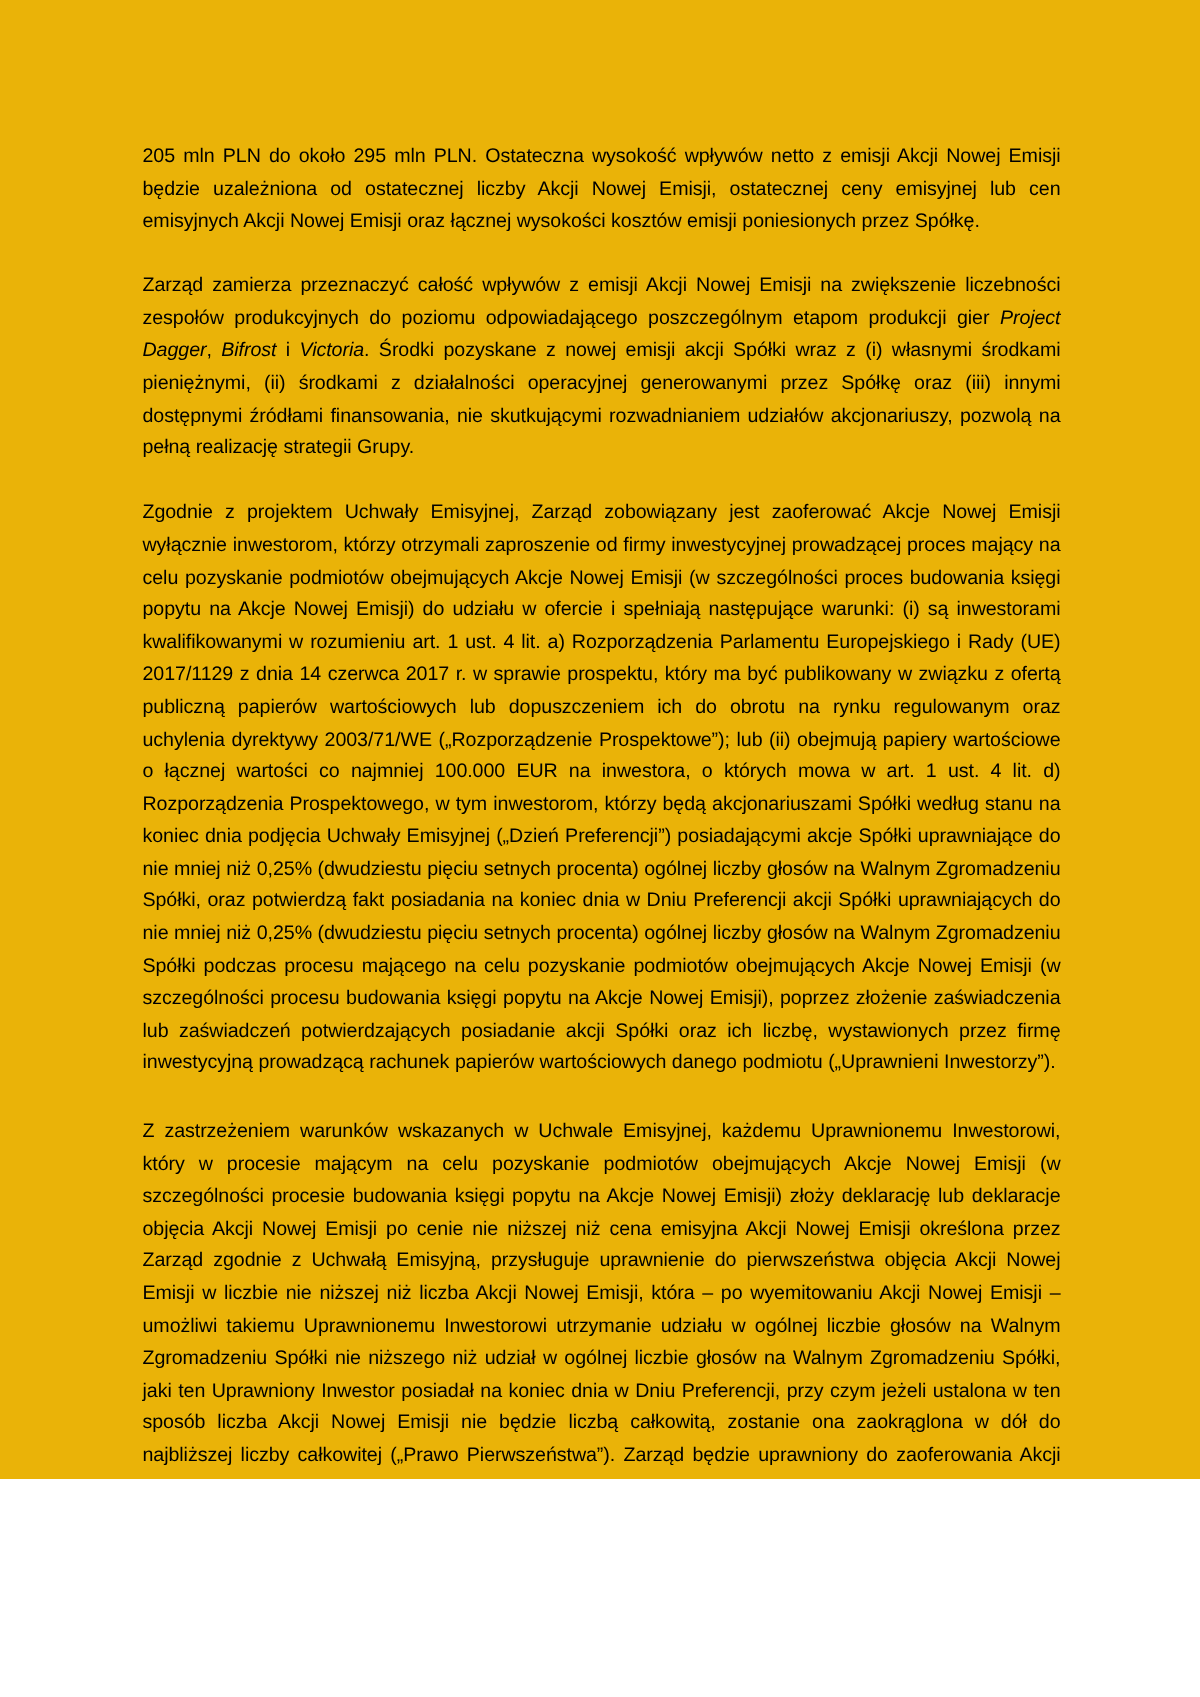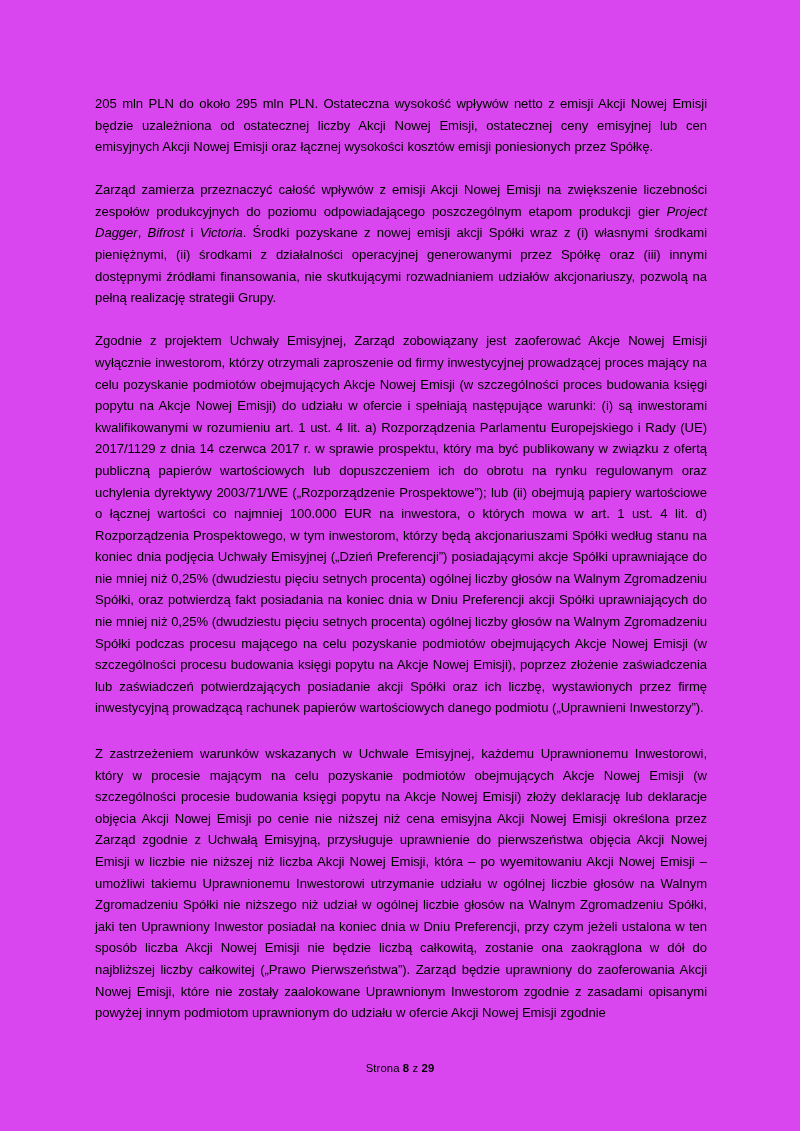--- a/index.html
+++ b/index.html
@@ -8,22 +8,22 @@
     padding: 0;
     background: #ffffff;
   }
   body {
     font-family: "Liberation Sans", sans-serif;
     color: #000000;
   }
   .page {
     position: relative;
     width: 800px;
-    height: 1131px;
-    background: #d946ef;
+    height: 986px;
+    background: #eab308;
     overflow: hidden;
     box-sizing: border-box;
   }
   .content {
     position: absolute;
     left: 95px;
     top: 93px;
     width: 612px;
   }
   .para {

